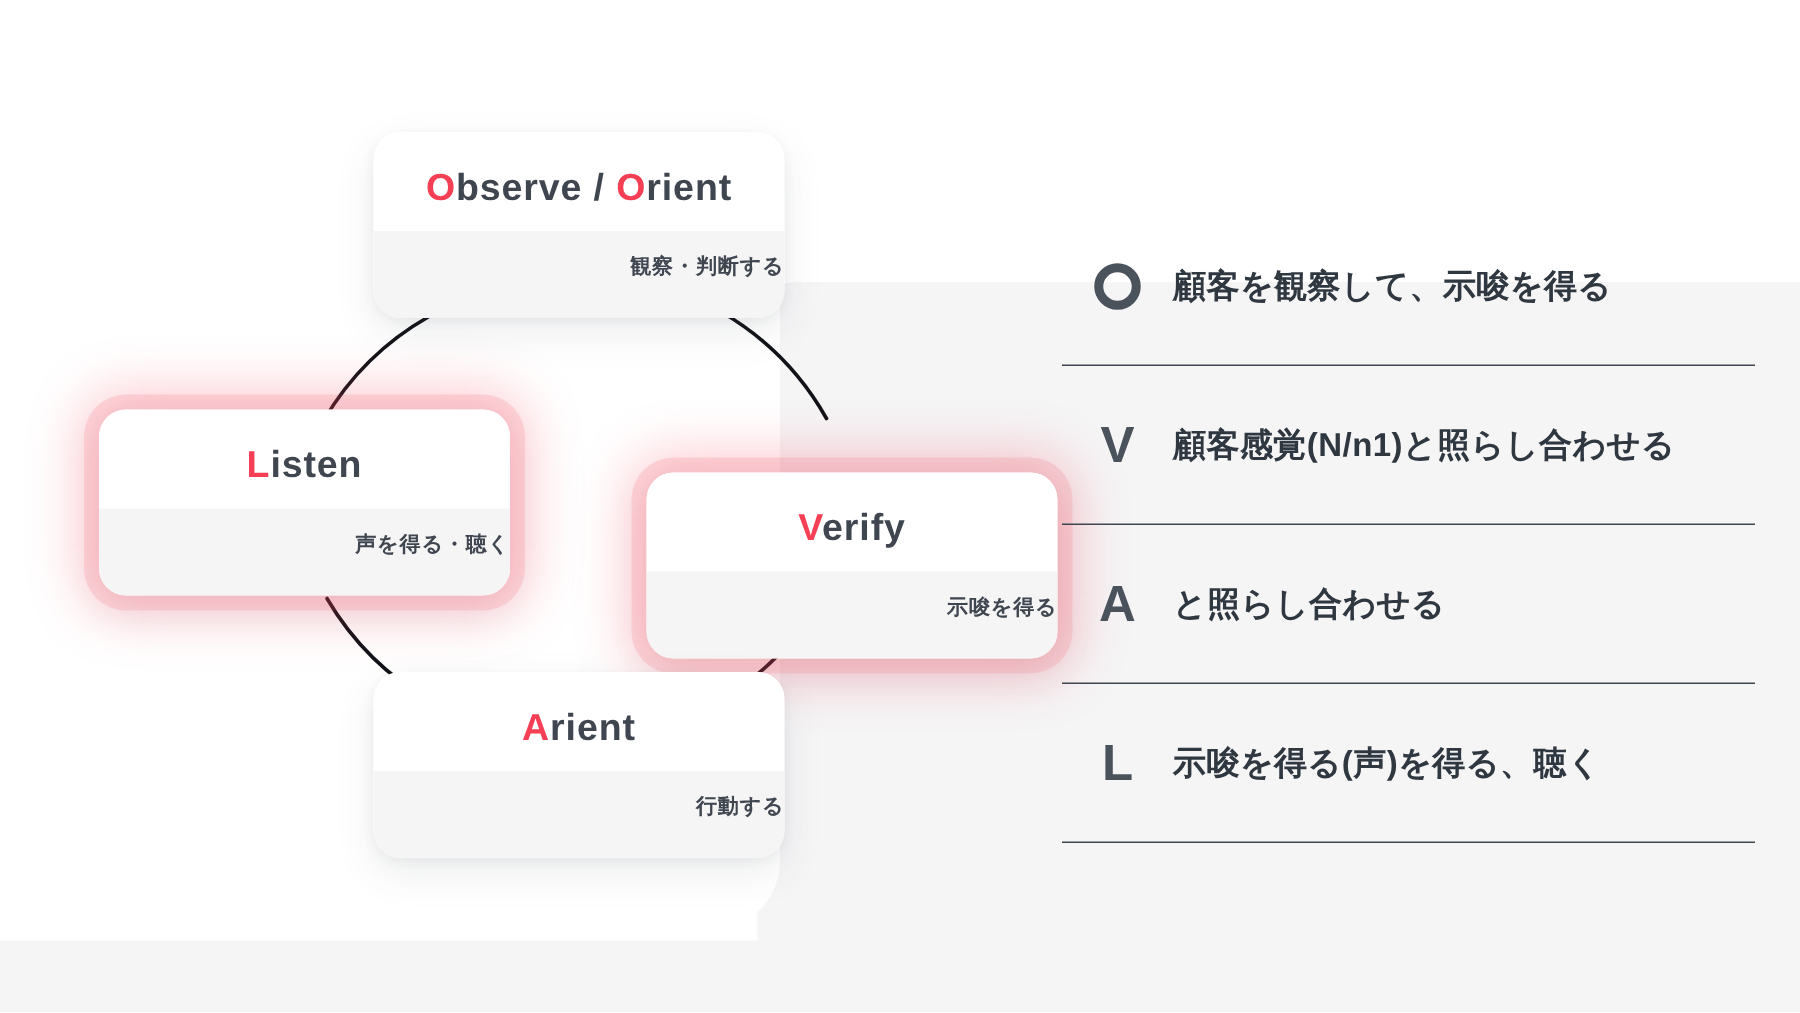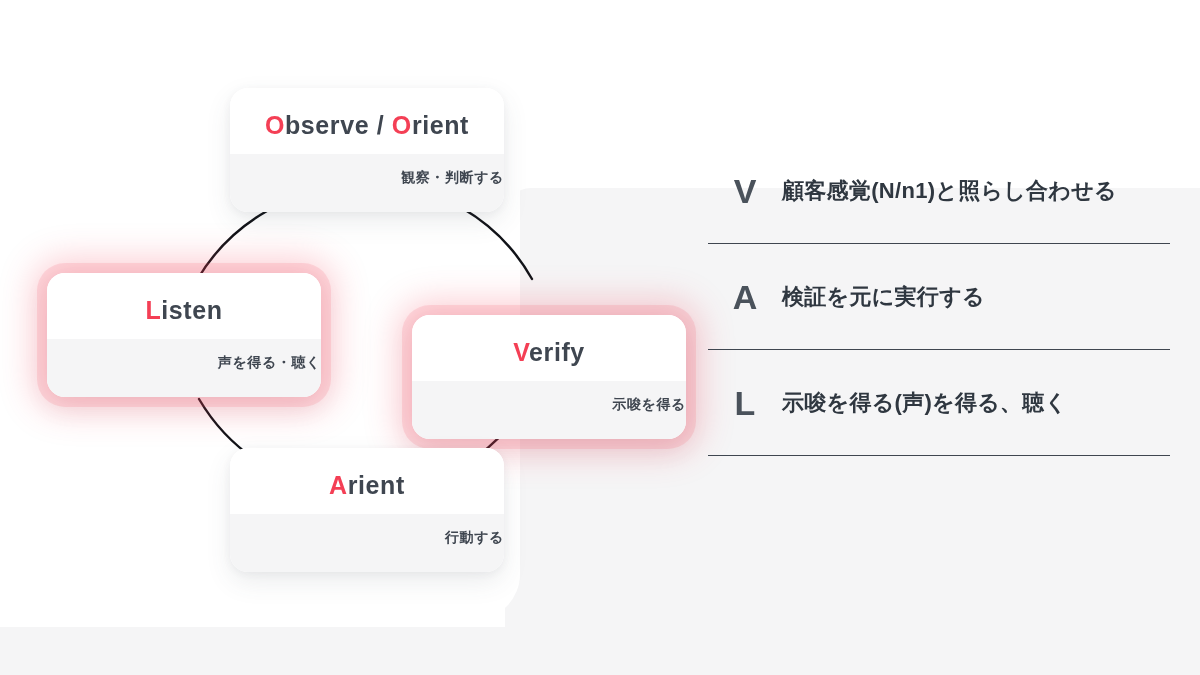--- a/index.html
+++ b/index.html
@@ -56,21 +56,21 @@
     top: 120px;
     width: 700px;
     height: 480px;
     background: #ffffff;
     border-radius: 0 40px 40px 0;
   }
 
   
   .cycle {
     position: absolute;
-    left: 37px;
+    left: 56px;
     top: 80px;
     width: 660px;
     height: 510px;
   }
   .arc-svg {
     position: absolute;
     left: 0;
     top: 0;
     width: 660px;
     height: 510px;
@@ -225,29 +225,37 @@
       </div>
       <div class="half-bot">
         <div class="card-sub">行動する</div>
       </div>
     </div>
 
   </div>
 
   <div class="legend">
 
+    <div class="legend-row">
+      <div class="legend-letter o-glyph">
+        <svg width="34" height="34" viewBox="0 0 34 34" style="display:block;margin:0 auto;">
+          <circle cx="17" cy="17" r="12.5" fill="none" stroke="#4a525b" stroke-width="6"></circle>
+        </svg>
+      </div>
+      <div class="legend-text">顧客を観察して、示唆を得る</div>
+    </div>
 
     <div class="legend-row">
       <div class="legend-letter">V</div>
       <div class="legend-text">顧客感覚(N/n1)と照らし合わせる</div>
     </div>
 
     <div class="legend-row">
       <div class="legend-letter">A</div>
-      <div class="legend-text">検証を元に実行する</div>
+      <div class="legend-text">と照らし合わせる</div>
     </div>
 
     <div class="legend-row">
       <div class="legend-letter">L</div>
       <div class="legend-text">示唆を得る(声)を得る、聴く</div>
     </div>
 
   </div>
 
 </div>

